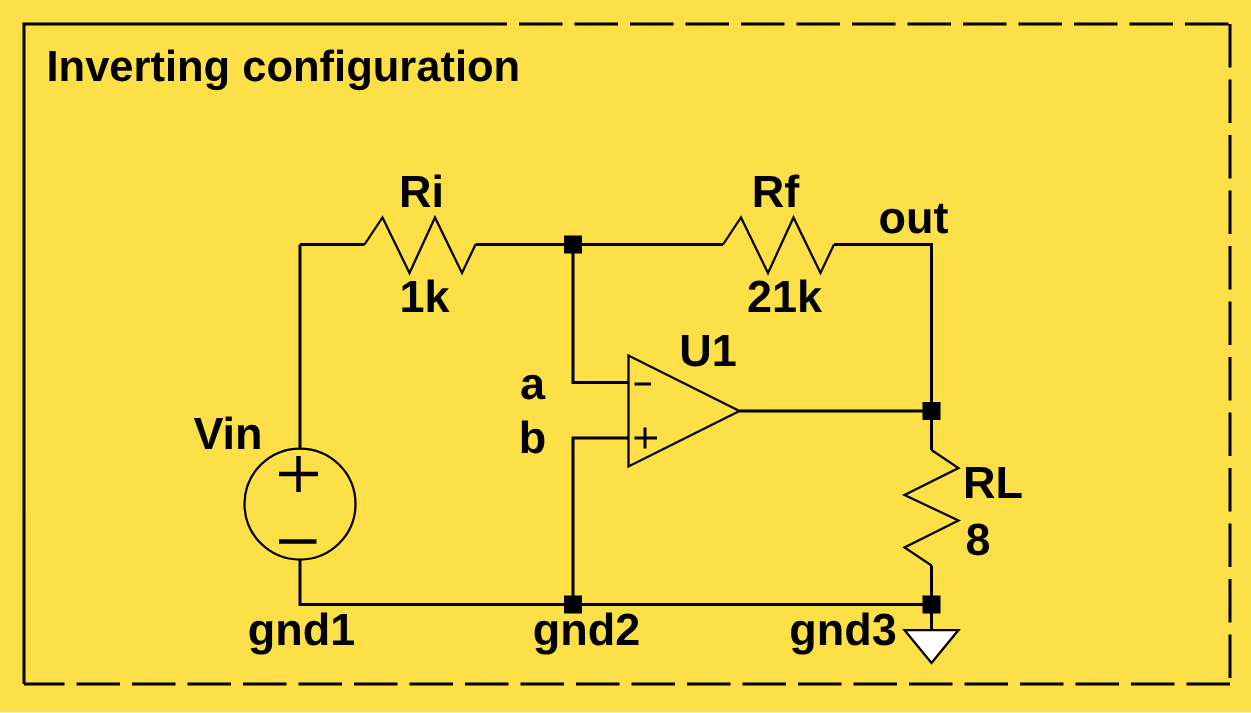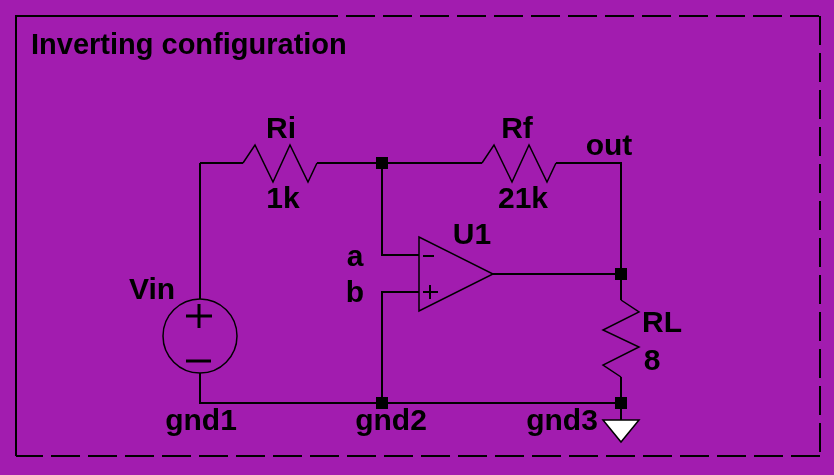--- a/index.html
+++ b/index.html
@@ -8,21 +8,21 @@
     background: #ffffff;
     width: 834px;
     height: 475px;
     overflow: hidden;
     font-family: "Liberation Sans", sans-serif;
   }
   #stage {
     position: relative;
     width: 834px;
     height: 475px;
-    background: #a21caf;
+    background: #fde047;
   }
   svg { display: block; }
   .wire   { stroke: #000000; stroke-width: 2;   fill: none; }
   .thin   { stroke: #000000; stroke-width: 1.5; fill: none; }
   .mark   { stroke: #000000; stroke-width: 3;   fill: none; }
   .opmark { stroke: #000000; stroke-width: 2;   fill: none; }
   .frame  { stroke: #000000; stroke-width: 2;   fill: none; }
   .dashed { stroke-dasharray: 29 8; }
   .node   { fill: #000000; stroke: none; }
   .open   { fill: #ffffff; stroke: #000000; stroke-width: 1.5; }

